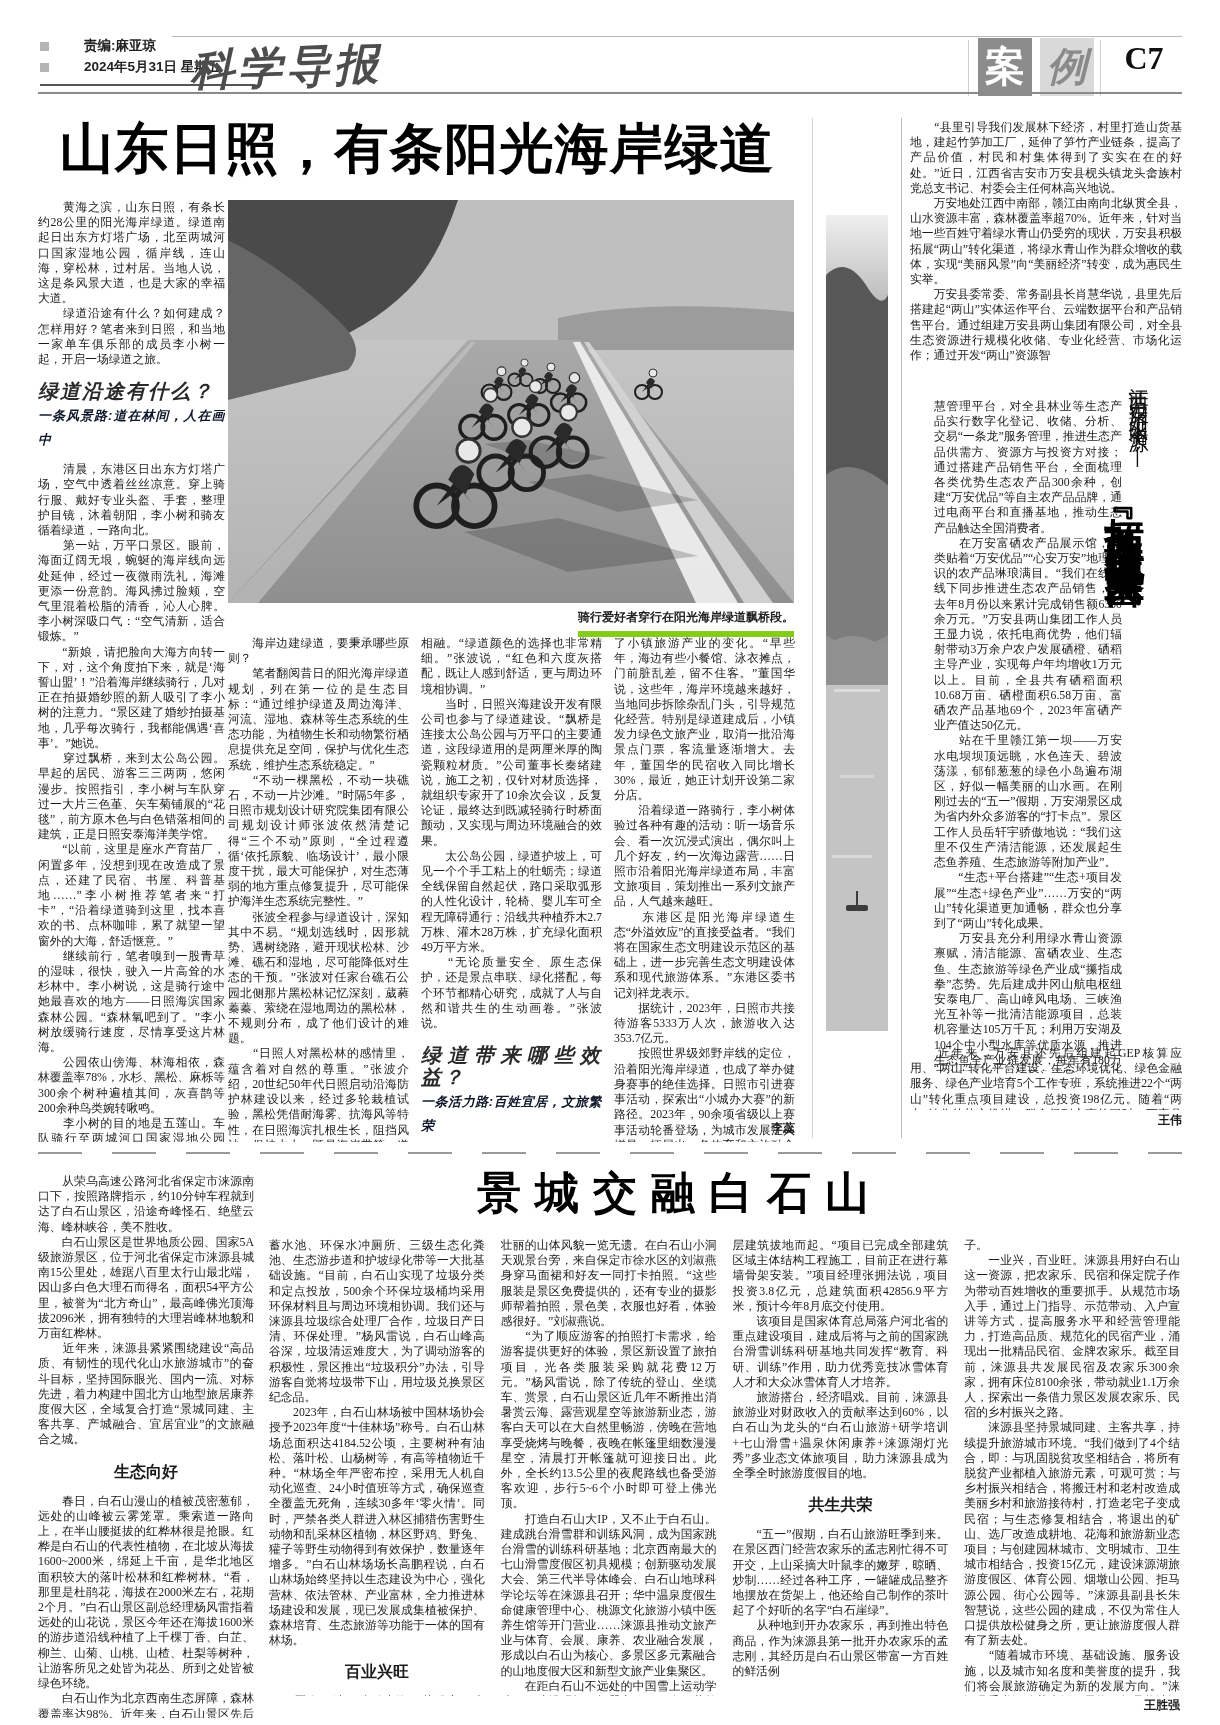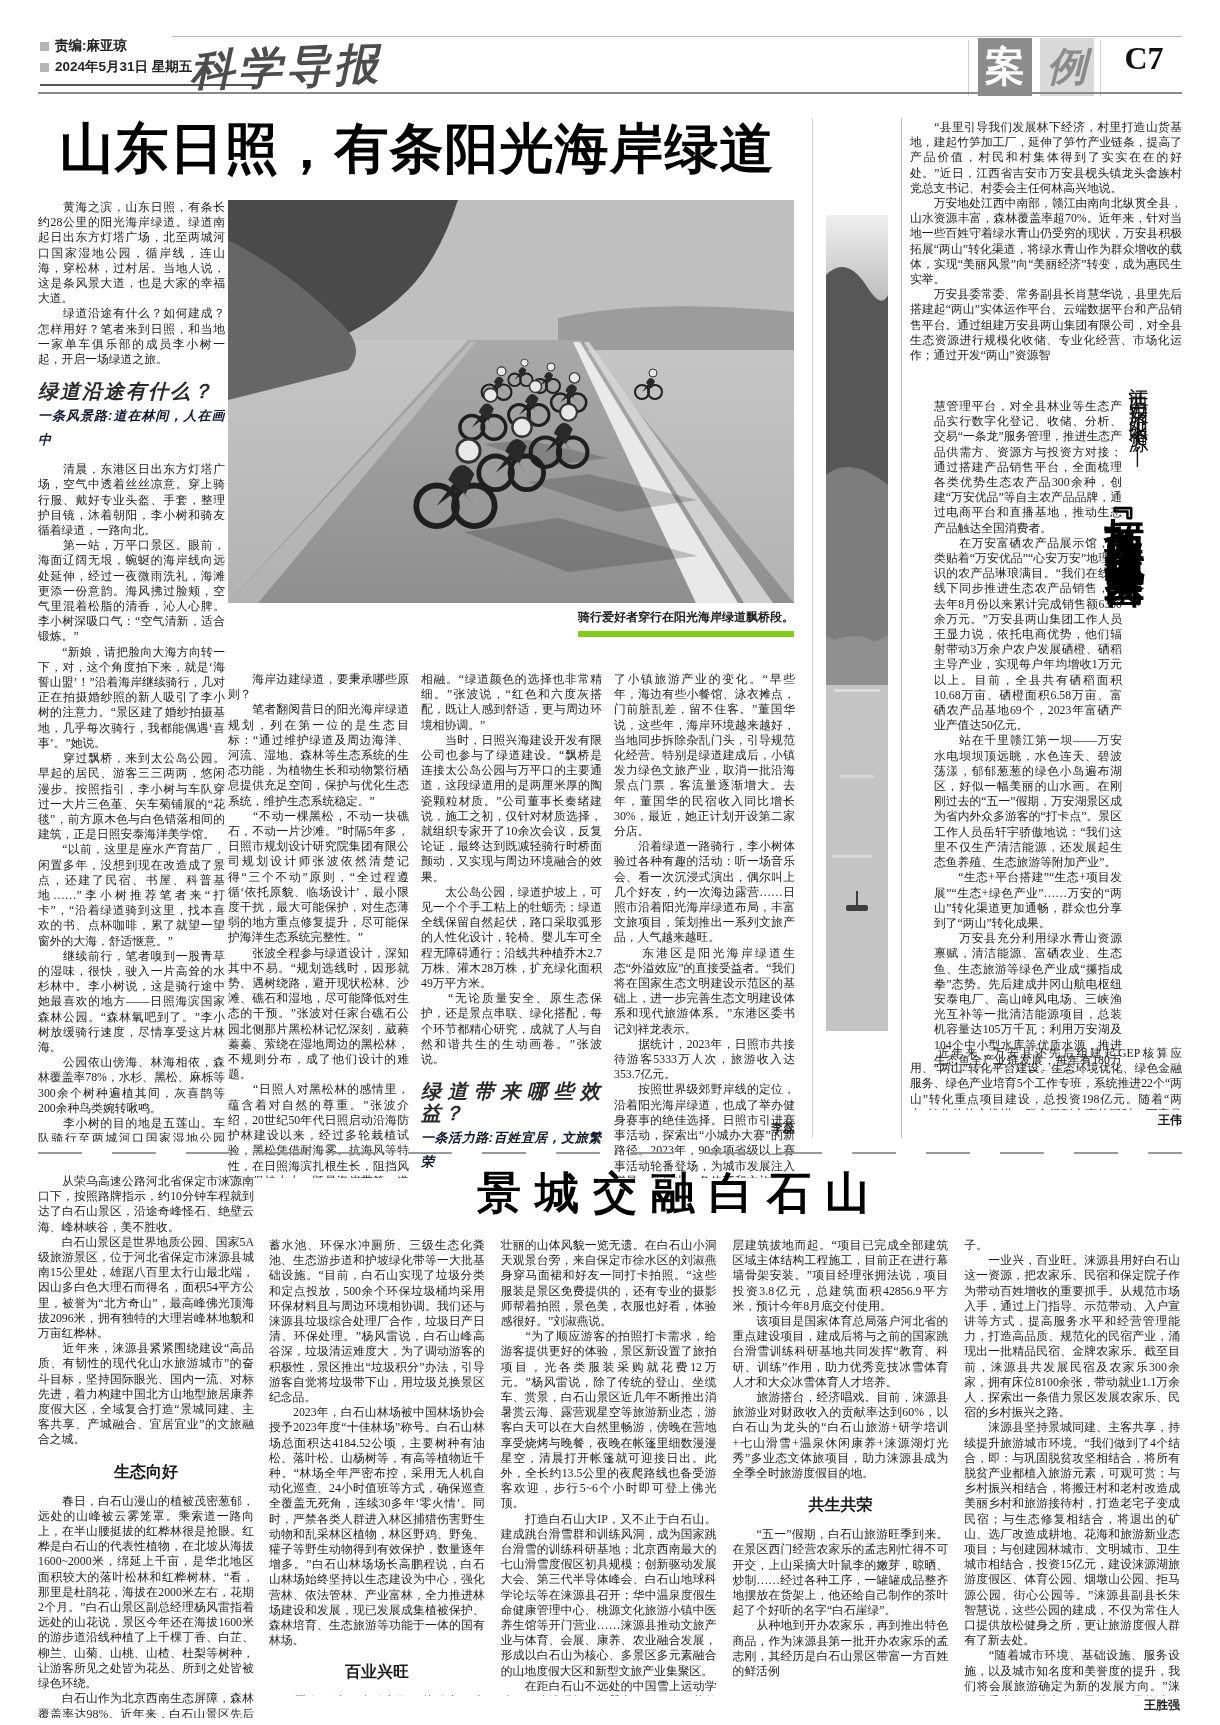--- a/index.html
+++ b/index.html
@@ -2,21 +2,21 @@
 <html><head>
 <meta charset="utf-8">
 <style>
   html,body{margin:0;padding:0;background:#e8e8e8;}
   #page{position:relative;width:1220px;height:1725px;background:#ffffff;margin:0 auto;
         font-family:"Liberation Serif", serif;color:#1b1b1b;overflow:hidden;}
   .abs{position:absolute;}
   
   .ed{left:40px;top:34px;width:215px;font-family:"Liberation Sans",sans-serif;
       font-size:13.5px;font-weight:700;color:#222;border-bottom:2px solid #555;padding-bottom:8px;}
-  .ed-line{display:flex;align-items:center;margin-top:3px;}
+  .ed-line{display:flex;align-items:center;margin-top:3px;gap:29px;}
   .sq{display:inline-block;width:9px;height:9px;background:#b5b5b5;margin-right:6px;flex:0 0 auto;}
   .masthead{left:190px;top:38px;font-family:"Liberation Serif",serif;font-style:italic;
             font-weight:700;font-size:44px;color:#4d4d4d;letter-spacing:4px;transform:rotate(-2deg);}
   .rule-top{left:172px;top:36px;width:1010px;height:1px;background:#b9b9b9;}
   .rule-head{left:38px;top:92px;width:1144px;height:2px;background:#8a8a8a;}
   .badge{width:54px;height:58px;top:38px;text-align:center;line-height:58px;
          font-family:"Liberation Serif",serif;font-weight:700;font-size:40px;}
   .badge-an{left:978px;background:#8c8c8c;color:#ffffff;}
   .badge-li{left:1040px;background:#d9d9d9;color:#8a8a8a;font-style:italic;}
   .pageno{left:1106px;top:40px;width:76px;text-align:center;font-family:"Liberation Serif",serif;
@@ -34,21 +34,21 @@
          text-align:center;margin:14px 0 12px;line-height:20px;}
   .byline{font-size:12px;font-weight:700;text-align:right;padding-right:10px;}
   
   .a1-head{left:38px;top:110px;width:758px;text-align:center;font-family:"Liberation Sans",sans-serif;
            font-weight:900;font-size:54px;letter-spacing:1px;color:#000;line-height:76px;}
   .a1c1{left:38px;top:200px;width:187px;height:942px;}
   .photo{left:228px;top:200px;width:566px;height:403px;background:#bdbdbd;overflow:hidden;}
   .caption{left:228px;top:609px;width:566px;text-align:right;font-size:12px;font-weight:600;color:#222;}
   .caption span{display:inline-block;border-bottom:6px solid #84cc16;padding-bottom:5px;}
   .a1cols{left:228px;top:636px;width:567px;height:506px;display:flex;gap:12px;}
-  .a1cols .col{width:181px;height:506px;margin-top:36px;}
+  .a1cols .col{width:181px;height:506px;}
   .by1{left:610px;top:1120px;width:185px;}
   
   .vr1{left:812px;top:118px;width:1px;height:1020px;background:#d2d2d2;}
   .vr2{left:901px;top:118px;width:1px;height:1020px;background:#bdbdbd;}
   .strip{left:826px;top:215px;width:62px;height:816px;overflow:hidden;background:#cccccc;}
   .a2top{left:910px;top:120px;width:272px;height:248px;}
   .a2col{left:934px;top:370px;width:188px;height:672px;margin-top:29px;}
   .a2bot{left:910px;top:1046px;width:272px;height:64px;}
   .vhead{left:1098px;top:372px;height:664px;writing-mode:vertical-rl;display:flex;gap:14px;}
   .vkicker{font-family:"Liberation Sans",sans-serif;font-size:20px;letter-spacing:5px;color:#111;}

